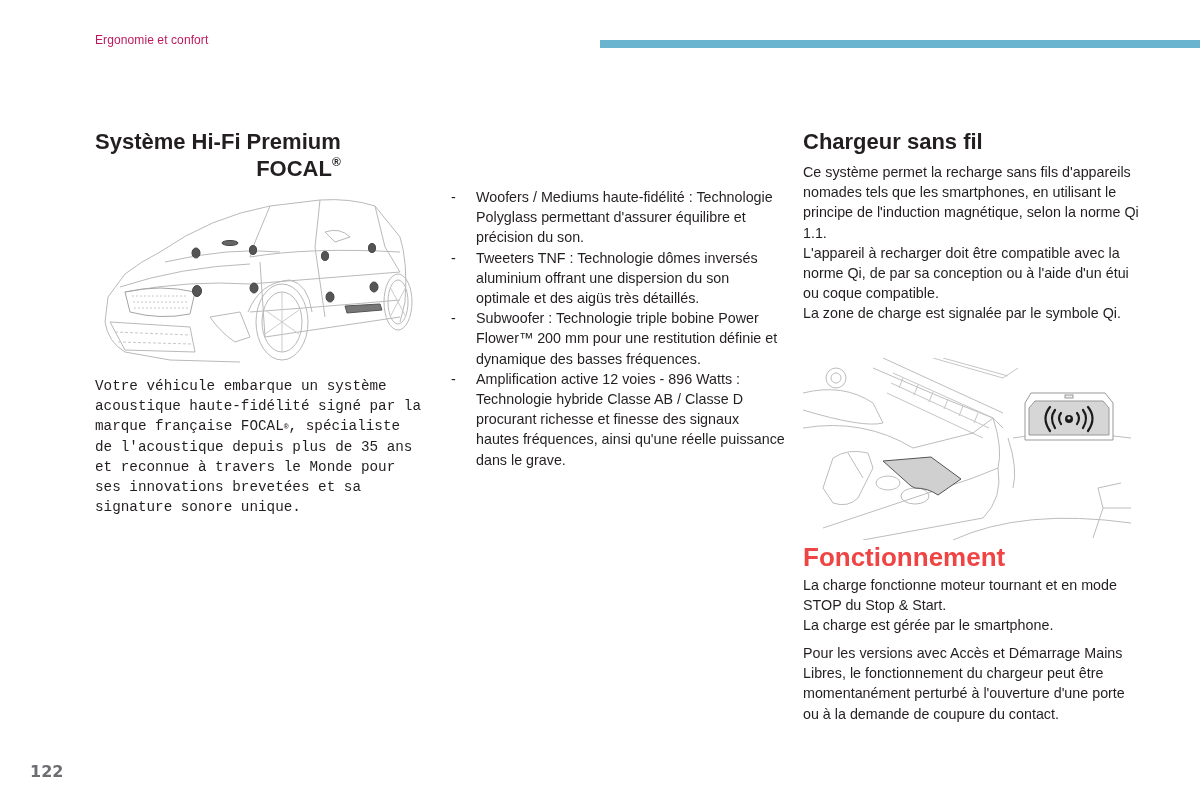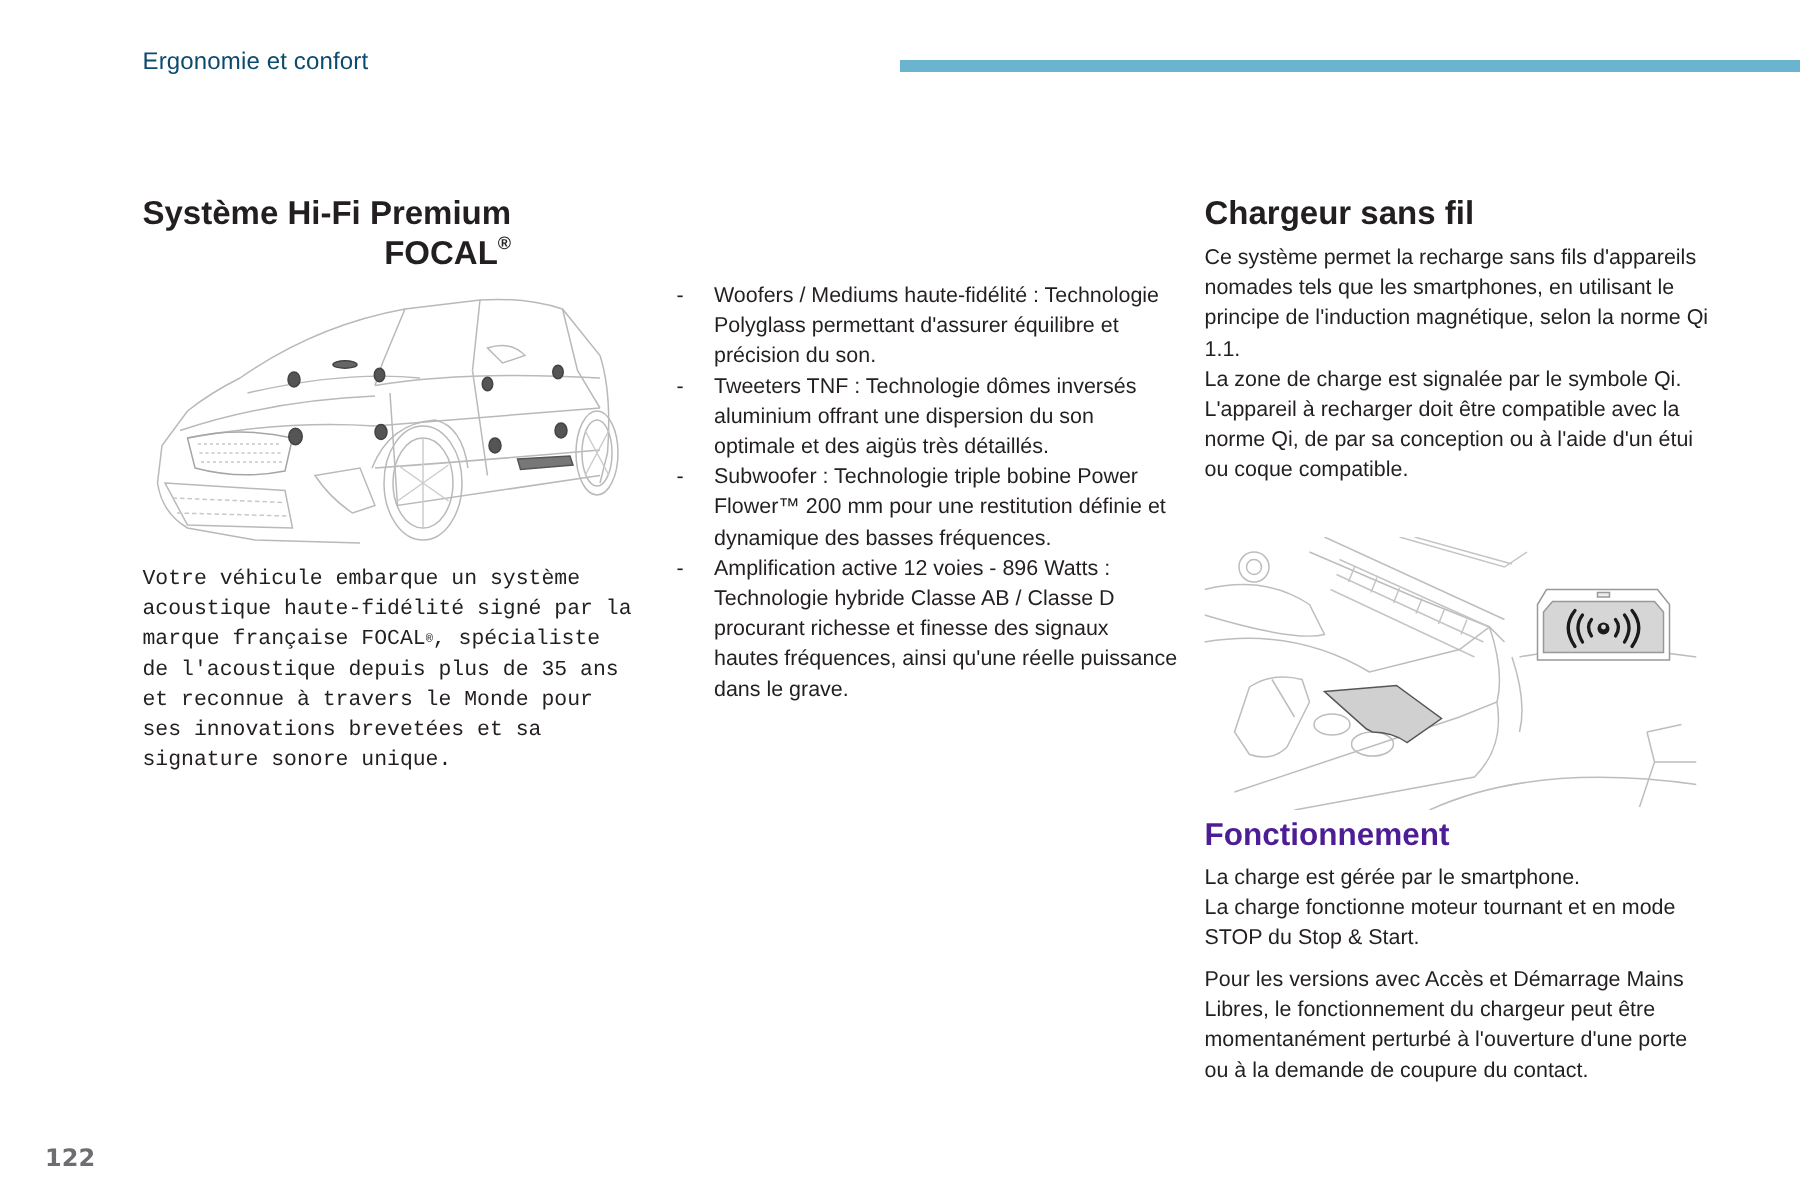--- a/index.html
+++ b/index.html
@@ -4,39 +4,39 @@
 <style>
   html, body { margin: 0; padding: 0; }
   body {
     width: 1200px; height: 800px; position: relative; overflow: hidden;
     background: #ffffff;
     font-family: "Liberation Sans", sans-serif;
     color: #231f20;
   }
   .header-title {
     position: absolute; left: 95px; top: 33px;
-    font-size: 16px; color: #0c4a6e; letter-spacing: 0.1px;
+    font-size: 12px; color: #be185d; letter-spacing: 0.1px;
   }
   .header-bar {
     position: absolute; left: 600px; top: 40px; width: 600px; height: 8px;
     background: #6ab4cf;
   }
   .page-number {
     position: absolute; left: 30px; top: 762px;
     font-family: "DejaVu Sans", sans-serif; font-weight: bold;
     font-size: 16px; color: #6d6e71;
   }
   h1.section-title {
     margin: 0; position: absolute; font-weight: bold; color: #231f20;
     font-size: 22px; line-height: 23px;
   }
   h1.section-title sup { font-size: 12px; position: relative; top: -2px; }
   h2.sub-title {
-    margin: 0; position: absolute; font-weight: bold; color: #4c1d95;
-    font-size: 21px; line-height: 22px;
+    margin: 0; position: absolute; font-weight: bold; color: #ef4444;
+    font-size: 26px; line-height: 22px;
   }
   .para {
     position: absolute; font-size: 14.3px; line-height: 20.2px; color: #231f20;
     margin: 0;
   }
   .para sup { font-size: 8px; vertical-align: top; position: relative; top: 1px; }
   .bullets { list-style: none; margin: 0; padding: 0; }
   .bullets li { position: relative; padding-left: 26px; }
   .bullets li .dash { position: absolute; left: 1px; top: 0; }
   .illus { position: absolute; }
@@ -115,22 +115,22 @@
     <li><span class="dash">-</span><span>Tweeters TNF : Technologie dômes inversés aluminium offrant une dispersion du son optimale et des aigüs très détaillés.</span></li>
     <li><span class="dash">-</span><span>Subwoofer : Technologie triple bobine Power Flower™ 200 mm pour une restitution définie et dynamique des basses fréquences.</span></li>
     <li><span class="dash">-</span><span>Amplification active 12 voies - 896 Watts : Technologie hybride Classe AB / Classe D procurant richesse et finesse des signaux hautes fréquences, ainsi qu'une réelle puissance dans le grave.</span></li>
   </ul>
 </div>
 
 <h1 class="section-title" style="left:803px; top:130px;">Chargeur sans fil</h1>
 
 <div class="para" style="left:803px; top:162px; width:340px;">
   <div>Ce système permet la recharge sans fils d'appareils nomades tels que les smartphones, en utilisant le principe de l'induction magnétique, selon la norme Qi 1.1.</div>
+  <div>L'appareil à recharger doit être compatible avec la norme Qi, de par sa conception ou à l'aide d'un étui ou coque compatible.</div>
   <div>La zone de charge est signalée par le symbole Qi.</div>
-  <div>L'appareil à recharger doit être compatible avec la norme Qi, de par sa conception ou à l'aide d'un étui ou coque compatible.</div>
 </div>
 
 <div class="illus" style="left:803px; top:358px; width:328px; height:182px;">
   <svg width="328" height="182" viewBox="0 0 328 182" fill="none" stroke="#bdbdbd" stroke-width="1">
 
     <circle cx="33" cy="20" r="10"></circle>
     <circle cx="33" cy="20" r="5"></circle>
     <path d="M0 35 Q40 25 70 45 L80 65 Q60 70 0 52"></path>
     <path d="M70 10 L140 40 L190 60 L200 70"></path>
     <path d="M80 0 L200 55"></path>
@@ -170,19 +170,19 @@
       <path d="M285 49 Q294 60 285 73"></path>
     </g>
     <circle cx="266" cy="61" r="4" fill="#1a1a1a" stroke="none"></circle>
     <circle cx="266" cy="60" r="1.6" fill="#d6d6d6" stroke="none"></circle>
   </svg>
 </div>
 
 <h2 class="sub-title" style="left:803px; top:546px;">Fonctionnement</h2>
 
 <div class="para" style="left:803px; top:575px; width:330px;">
+  <div>La charge fonctionne moteur tournant et en mode STOP du Stop &amp; Start.</div>
   <div>La charge est gérée par le smartphone.</div>
-  <div>La charge fonctionne moteur tournant et en mode STOP du Stop &amp; Start.</div>
 </div>
 
 <div class="para" style="left:803px; top:643px; width:330px;">Pour les versions avec Accès et Démarrage Mains Libres, le fonctionnement du chargeur peut être momentanément perturbé à l'ouverture d'une porte ou à la demande de coupure du contact.</div>
 
 <div class="page-number">122</div>
 
 </body></html>

